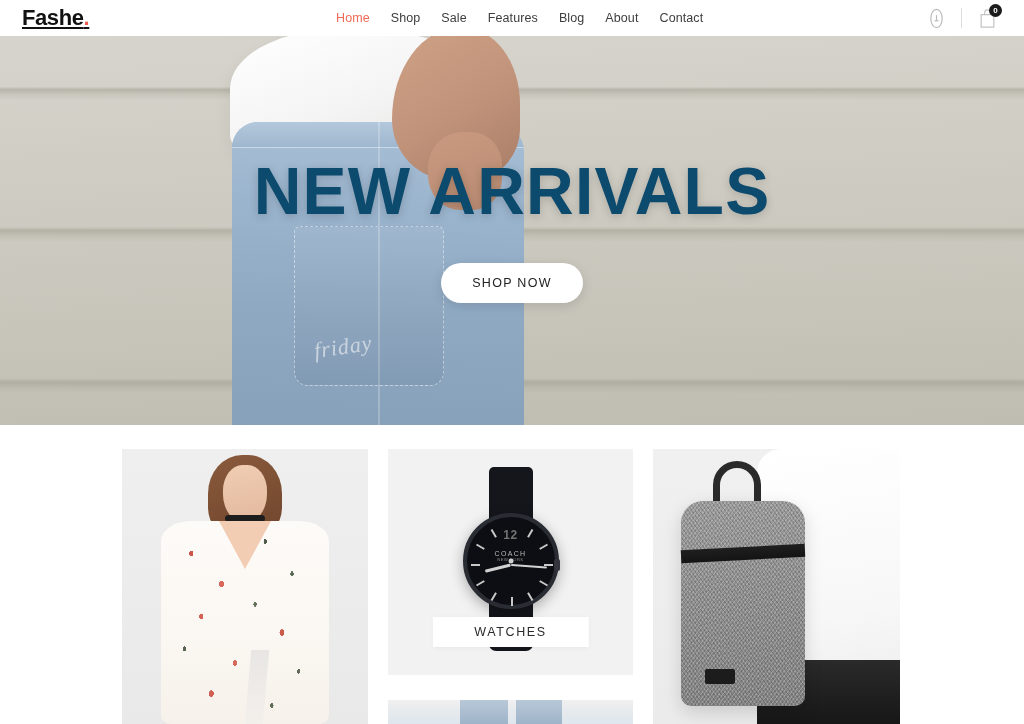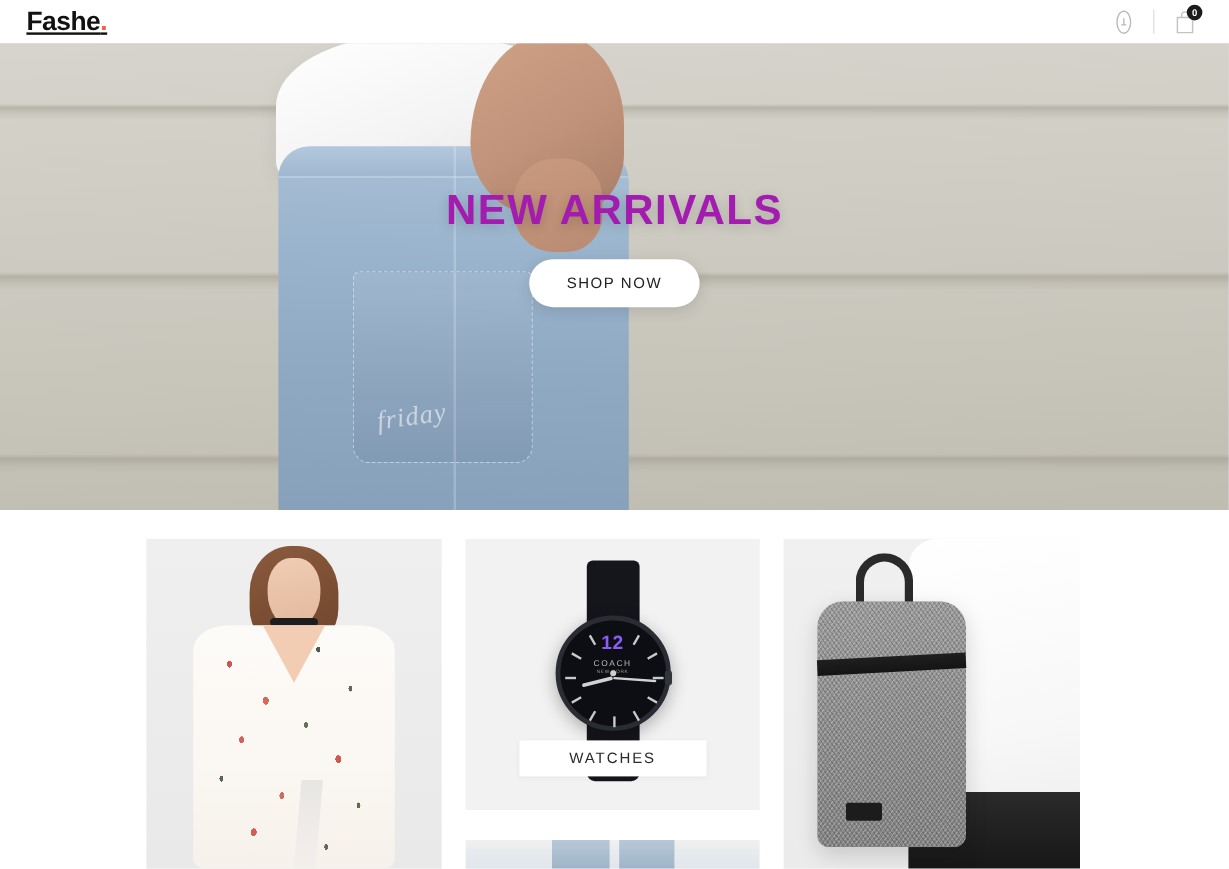--- a/index.html
+++ b/index.html
@@ -212,27 +212,27 @@
   }
   .hero-eyebrow {
     font-size: 14px;
     color: #f2f2f2;
     letter-spacing: 2.6px;
     font-weight: 400;
     text-shadow: 0 1px 4px rgba(0,0,0,0.22);
     margin-bottom: 14px;
   }
   .hero-title {
-    font-size: 35px;
+    font-size: 66px;
     font-weight: bold;
-    color: #a21caf;
+    color: #0c4a6e;
     letter-spacing: 1.2px;
     line-height: 1.02;
     text-shadow: 0 2px 10px rgba(0,0,0,0.18);
-    margin-bottom: 22px;
+    margin-bottom: 38px;
   }
   .hero-cta {
     display: inline-block;
     background: #ffffff;
     color: #222222;
     border: none;
     font-size: 12.5px;
     font-weight: 500;
     letter-spacing: 1.3px;
     padding: 13px 31px;
@@ -355,21 +355,21 @@
     background: #0d0e13;
     border: 4px solid #2a2c33;
     box-shadow: 0 4px 14px rgba(0,0,0,0.3);
   }
   .watch-crown {
     position: absolute; right: -5px; top: 42px;
     width: 6px; height: 12px; background: #33353c; border-radius: 2px;
   }
   .watch-12 {
     position: absolute; left: 50%; top: 11px; transform: translateX(-50%);
-    color: #8b5cf6; font-size: 16px; font-weight: 600; letter-spacing: 0.5px;
+    color: #737373; font-size: 12px; font-weight: 600; letter-spacing: 0.5px;
   }
   .watch-brand {
     position: absolute; left: 50%; top: 33px; transform: translateX(-50%);
     color: #b9b9b9; font-size: 7px; letter-spacing: 1.3px; white-space: nowrap; text-align: center;
   }
   .watch-brand small { display:block; font-size: 4px; letter-spacing: 0.6px; opacity: 0.75; }
   .watch-tick {
     position: absolute; left: 50%; top: 7px;
     width: 2px; height: 9px; background: #c9c9c9;
     transform-origin: 1px 41px;
@@ -439,20 +439,29 @@
 </style>
 </head>
 <body>
 
 <header class="header">
 
   <a class="logo" href="#">
     <span>Fashe</span><span class="logo-dot">.</span>
   </a>
 
+  <nav class="main-nav">
+    <a class="nav-link is-active" href="#">Home</a>
+    <a class="nav-link" href="#">Shop</a>
+    <a class="nav-link" href="#">Sale</a>
+    <a class="nav-link" href="#">Features</a>
+    <a class="nav-link" href="#">Blog</a>
+    <a class="nav-link" href="#">About</a>
+    <a class="nav-link" href="#">Contact</a>
+  </nav>
 
   <div class="header-tools">
 
     <button class="tool-btn">
       <span>
         <svg class="icon-svg" width="21" height="21" viewBox="0 0 24 24" fill="none" stroke="#b9b9b9" stroke-width="1.3">
           <ellipse cx="12" cy="12" rx="6.5" ry="10.5"></ellipse>
           <path d="M12 8.2v6.4"></path>
           <path d="M9.6 14.6h4.8"></path>
         </svg>

